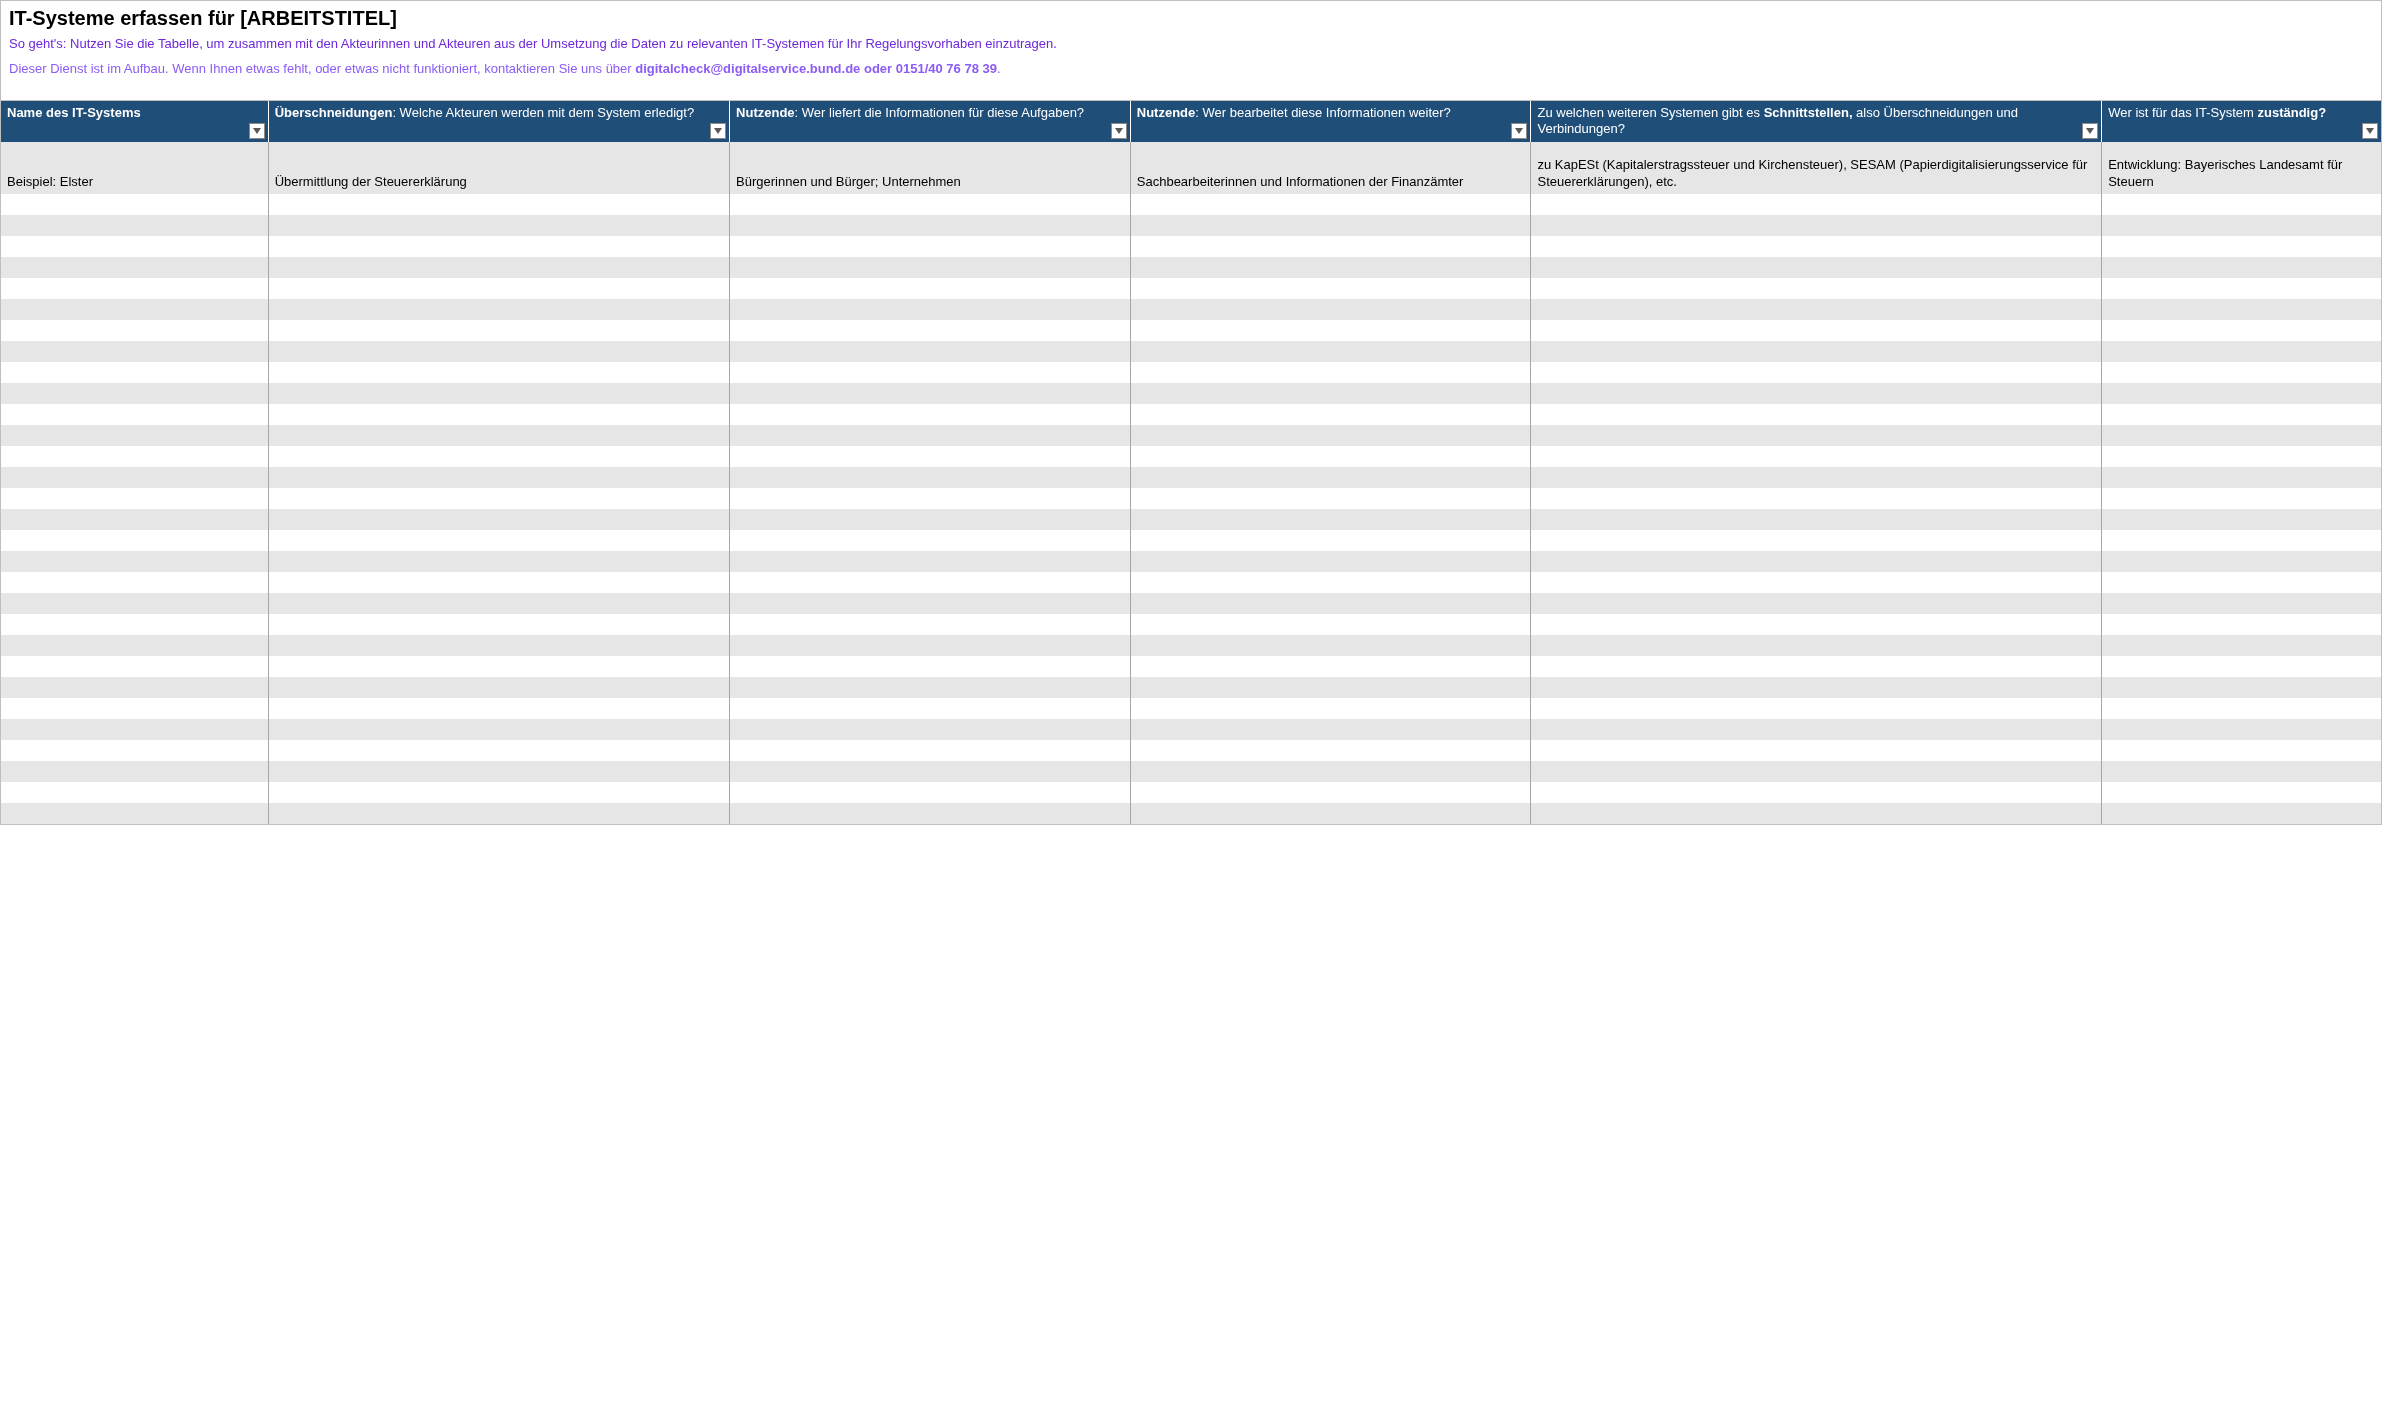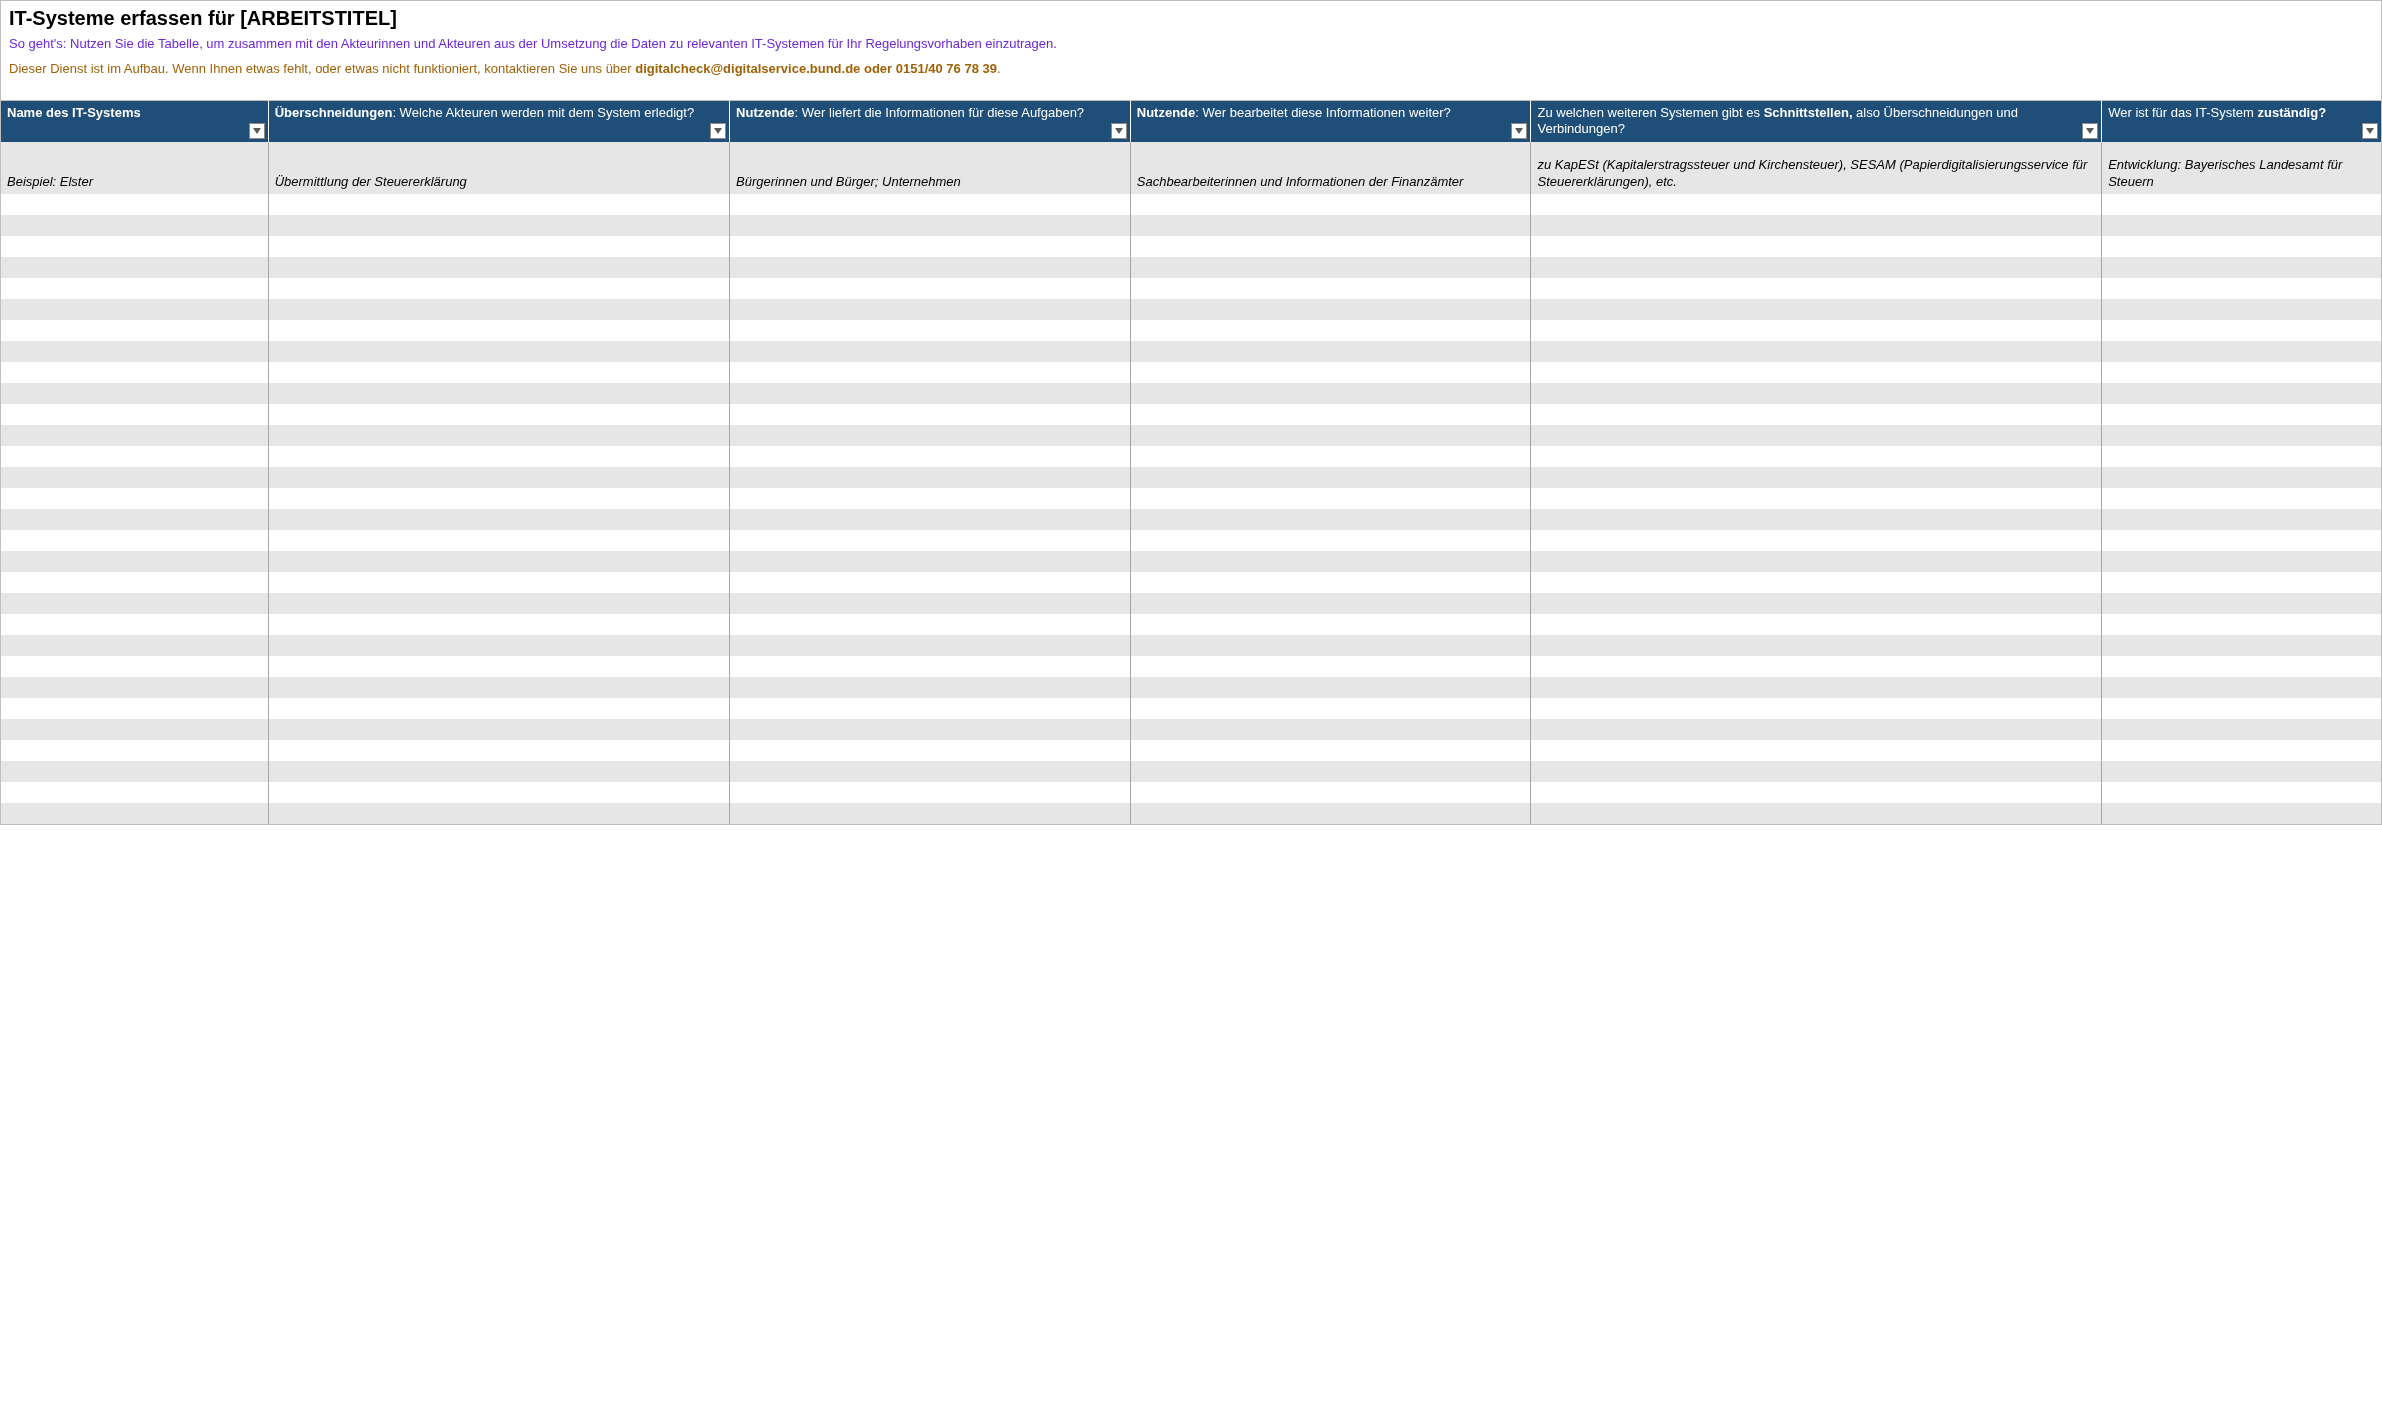--- a/index.html
+++ b/index.html
@@ -23,21 +23,21 @@
     color: #000;
     margin-bottom: 6px;
   }
   .instructions {
     font-size: 13px;
     color: #6d28d9;
     margin-bottom: 10px;
   }
   .notice {
     font-size: 13px;
-    color: #a16207;
+    color: #8b5cf6;
     margin-bottom: 4px;
   }
   .notice .bold { font-weight: bold; }
   table {
     border-collapse: collapse;
     width: 100%;
     table-layout: fixed;
     border-radius: 6px;
   }
   col.c1 { width: 11%; }
@@ -79,21 +79,20 @@
     border-right: 1px solid #a6a6a6;
     padding: 3px 6px;
     font-size: 13px;
     vertical-align: bottom;
     height: 21px;
     color: #000;
   }
   tbody td:last-child { border-right: none; }
   tbody tr.example td {
     background: #e6e6e6;
-    font-style: italic;
     vertical-align: bottom;
     height: 52px;
     line-height: 1.3;
   }
   tbody tr.odd td { background: #e6e6e6; }
   tbody tr.even td { background: #ffffff; }
 </style>
 </head>
 <body>
 

